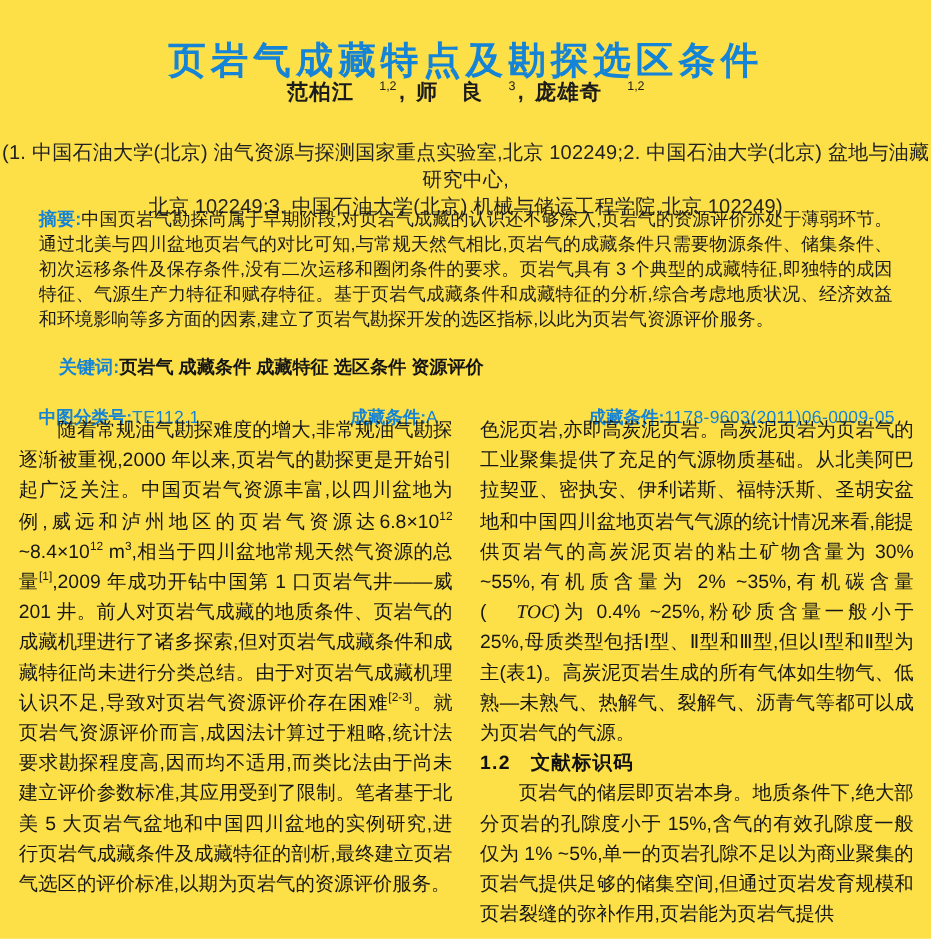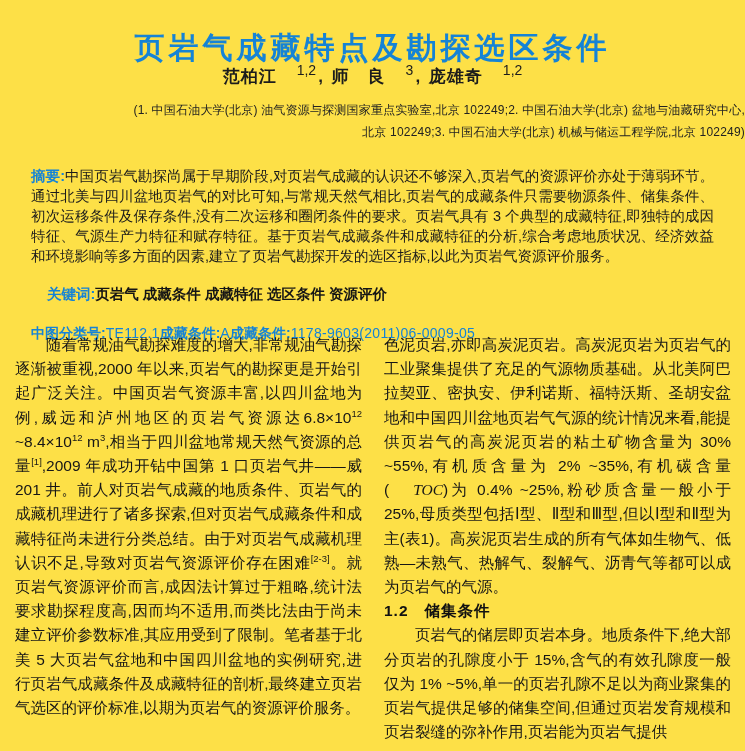--- a/index.html
+++ b/index.html
@@ -21,43 +21,43 @@
     text-align:center;
     font-size:30px;font-weight:700;letter-spacing:4px;
     color:var(--accent);
     white-space:nowrap;
   }
   .authors{
     position:absolute;top:62px;left:0;right:0;
     text-align:center;font-size:17px;font-weight:600;color:#1c1c1c;
     letter-spacing:1px;white-space:nowrap;
   }
-  .authors sup{font-size:14px;font-weight:500;letter-spacing:0;margin-left:20px;}
+  .authors sup{font-size:10px;font-weight:500;letter-spacing:0;margin-left:20px;}
   .author-sep{padding:0 2px;}
   .affiliations{
-    position:absolute;top:100px;left:0;right:0;
-    text-align:right;font-size:12px;line-height:21.5px;color:#222;
+    position:absolute;top:112px;left:0;right:0;
+    text-align:center;font-size:16px;line-height:21.5px;color:#222;
     letter-spacing:0.2px;
   }
 
   .front-block{
     position:absolute;top:166px;left:31px;right:31px;
   }
   .abstract{
     font-size:14.5px;line-height:20px;
     text-align:justify;text-justify:inter-ideograph;
     font-weight:500;color:#1b1b1b;margin:0;
   }
   .blue-label{color:var(--accent);font-weight:700;}
   .keywords{
     font-size:14.5px;line-height:24.6px;margin:16px;
     font-weight:700;color:#151515;
   }
   .meta-row{
-    display:flex;justify-content:flex-start;align-items:baseline;
+    display:flex;justify-content:space-between;align-items:baseline;
     margin-top:5px;font-size:14px;color:var(--accent);
     line-height:20px;
   }
   .meta-item{white-space:nowrap;}
   .meta-value{color:var(--accent);font-weight:500;letter-spacing:0.3px;}
   .meta-row .meta-item:nth-child(3){margin-right:-2px;}
 
   
   .body-columns{
     position:absolute;top:333px;left:15px;right:14px;bottom:0;
@@ -109,18 +109,18 @@
       <span class="meta-item"><span class="blue-label">成藏条件:</span><span class="meta-value">1178-9603(2011)06-0009-05</span></span>
     </div>
   </div>
 
   <div class="body-columns">
     <div class="col">
       <p class="indent">随着常规油气勘探难度的增大,非常规油气勘探逐渐被重视,2000 年以来,页岩气的勘探更是开始引起广泛关注。中国页岩气资源丰富,以四川盆地为例,威远和泸州地区的页岩气资源达6.8×10<sup>12</sup> ~8.4×10<sup>12</sup> m<sup>3</sup>,相当于四川盆地常规天然气资源的总量<sup>[1]</sup>,2009 年成功开钻中国第 1 口页岩气井——威 201 井。前人对页岩气成藏的地质条件、页岩气的成藏机理进行了诸多探索,但对页岩气成藏条件和成藏特征尚未进行分类总结。由于对页岩气成藏机理认识不足,导致对页岩气资源评价存在困难<sup>[2-3]</sup>。就页岩气资源评价而言,成因法计算过于粗略,统计法要求勘探程度高,因而均不适用,而类比法由于尚未建立评价参数标准,其应用受到了限制。笔者基于北美 5 大页岩气盆地和中国四川盆地的实例研究,进行页岩气成藏条件及成藏特征的剖析,最终建立页岩气选区的评价标准,以期为页岩气的资源评价服务。</p>
     </div>
     <div class="col">
       <p>色泥页岩,亦即高炭泥页岩。高炭泥页岩为页岩气的工业聚集提供了充足的气源物质基础。从北美阿巴拉契亚、密执安、伊利诺斯、福特沃斯、圣胡安盆地和中国四川盆地页岩气气源的统计情况来看,能提供页岩气的高炭泥页岩的粘土矿物含量为 30% ~55%,有机质含量为 2% ~35%,有机碳含量(<i>TOC</i>)为 0.4% ~25%,粉砂质含量一般小于 25%,母质类型包括Ⅰ型、Ⅱ型和Ⅲ型,但以Ⅰ型和Ⅱ型为主(表1)。高炭泥页岩生成的所有气体如生物气、低熟—未熟气、热解气、裂解气、沥青气等都可以成为页岩气的气源。</p>
-      <p class="section-heading"><span class="sec-num">1.2</span><span class="sec-title">储集条件</span></p>
+      <p class="section-heading"><span class="sec-num">1.2</span><span class="sec-title">文献标识码</span></p>
       <p class="indent">页岩气的储层即页岩本身。地质条件下,绝大部分页岩的孔隙度小于 15%,含气的有效孔隙度一般仅为 1% ~5%,单一的页岩孔隙不足以为商业聚集的页岩气提供足够的储集空间,但通过页岩发育规模和页岩裂缝的弥补作用,页岩能为页岩气提供</p>
     </div>
   </div>
 
 </div>
 
 </body></html>

